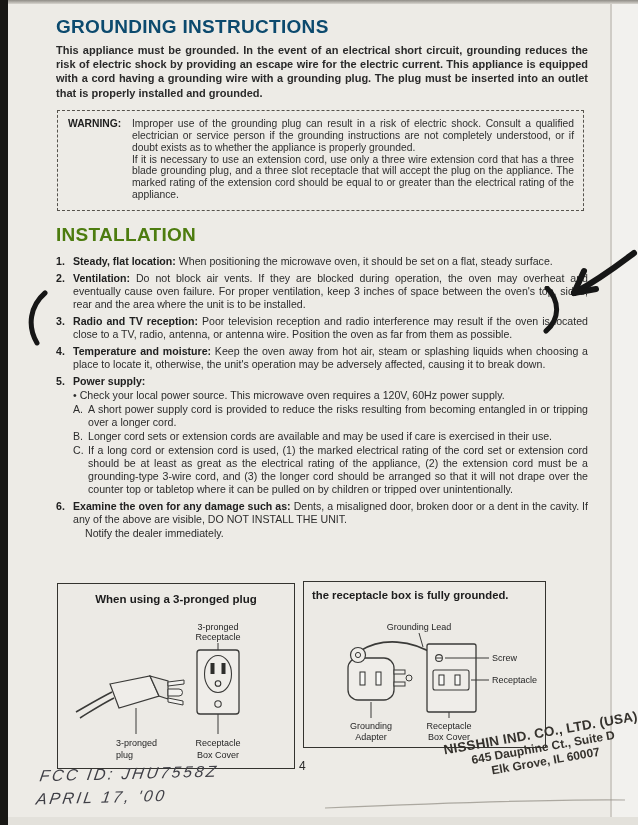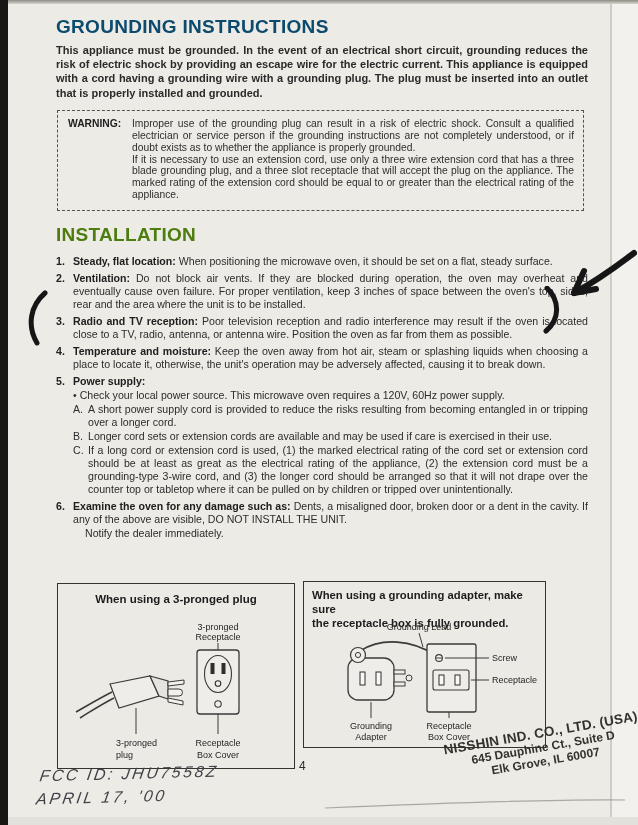--- a/index.html
+++ b/index.html
@@ -181,21 +181,20 @@
       <text x="58" y="126" text-anchor="start">3-pronged</text>
       <text x="58" y="138" text-anchor="start">plug</text>
       <line x1="160" y1="94" x2="160" y2="114" stroke="#3a3a38" stroke-width="1"></line>
       <text x="160" y="126" text-anchor="middle">Receptacle</text>
       <text x="160" y="138" text-anchor="middle">Box Cover</text>
     </svg>
   </div>
 
   <div class="figbox fig2">
     <div class="fig2-title">
-      <div>When using a grounding adapter, make sure</div>
       <div>the receptacle box is fully grounded.</div>
     </div>
     <svg class="figsvg" width="241" height="125" viewBox="0 0 241 125">
       <text x="115" y="10" text-anchor="middle">Grounding Lead</text>
       <line x1="115" y1="13" x2="119" y2="27" stroke="#3a3a38" stroke-width="1"></line>
       <path d="M56,31 C78,17 108,20 131,35" fill="none" stroke="#3a3a38" stroke-width="1.8"></path>
 
       <g>
         <rect x="123" y="24" width="49" height="68" rx="2" fill="#efede9" stroke="#3a3a38" stroke-width="1.3"></rect>
         <circle cx="135" cy="38" r="3.4" fill="#f6f5f2" stroke="#3a3a38" stroke-width="1.1"></circle>

